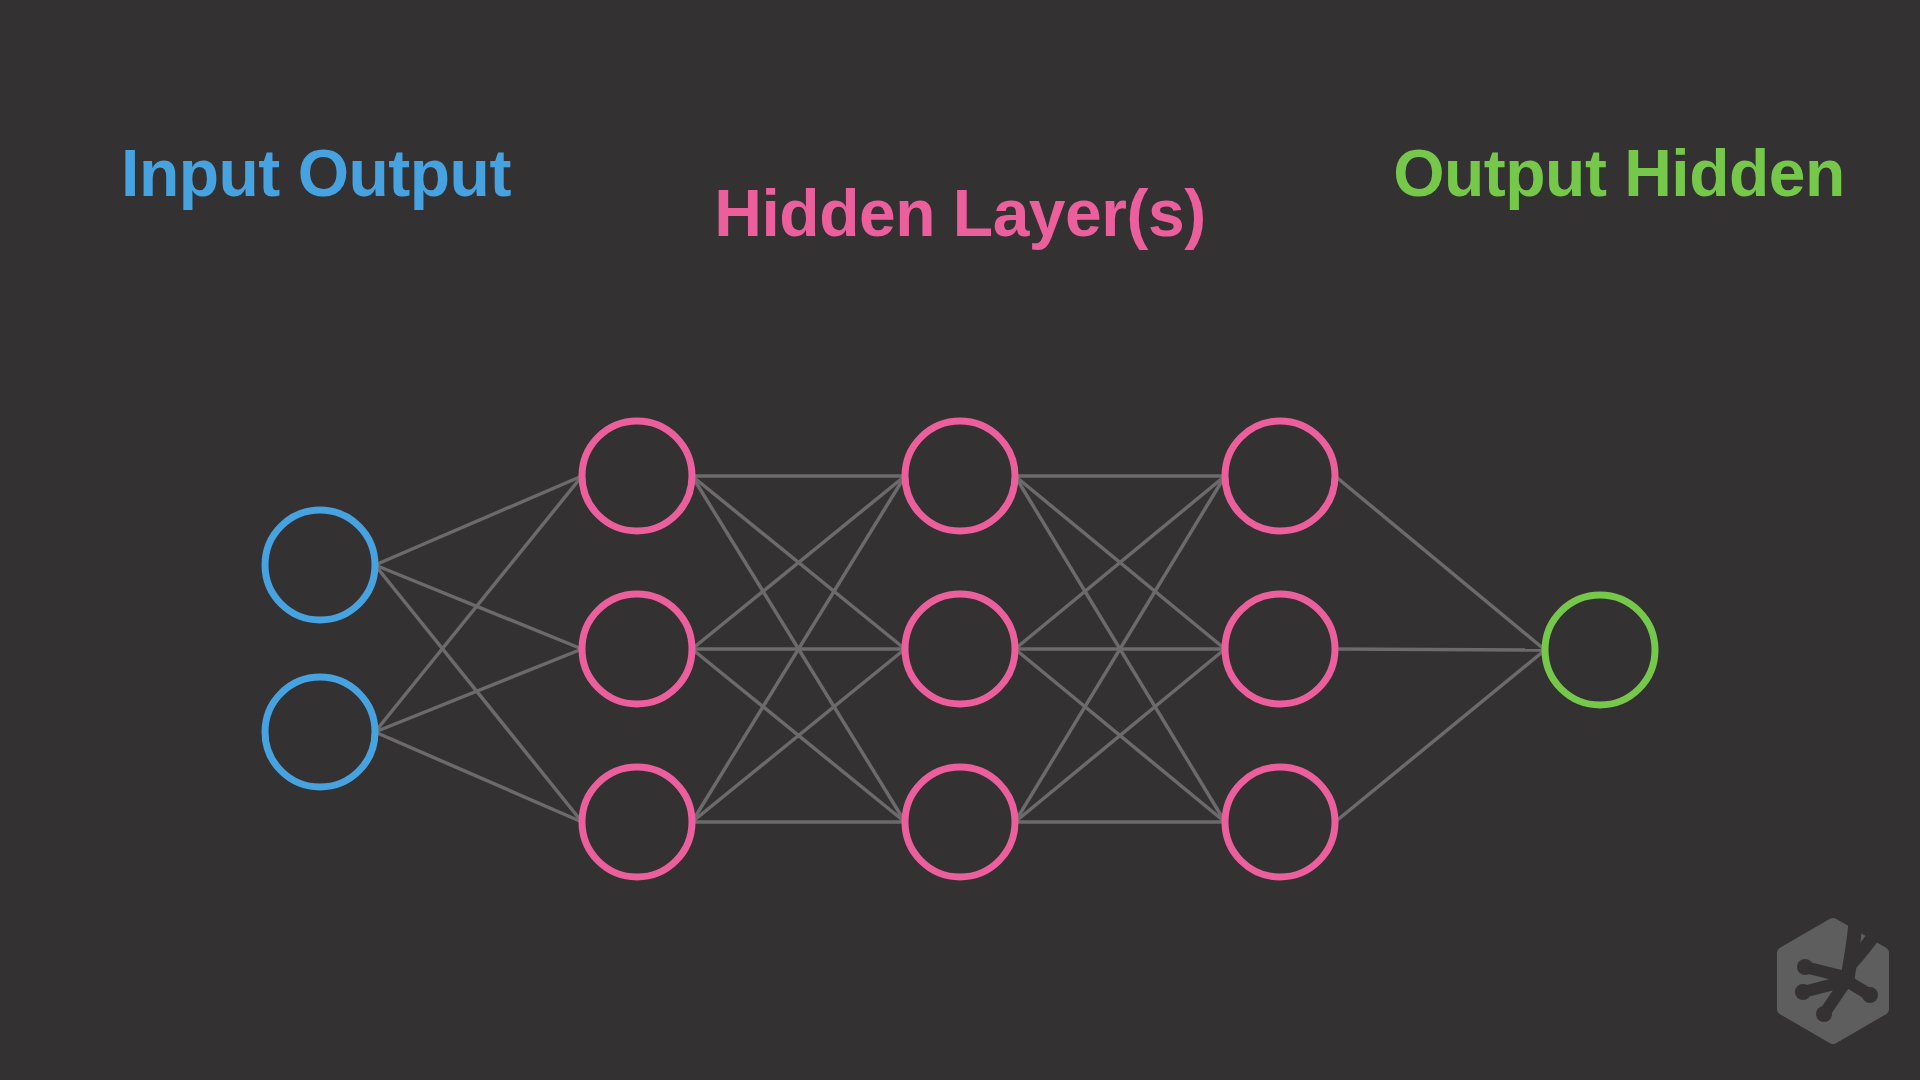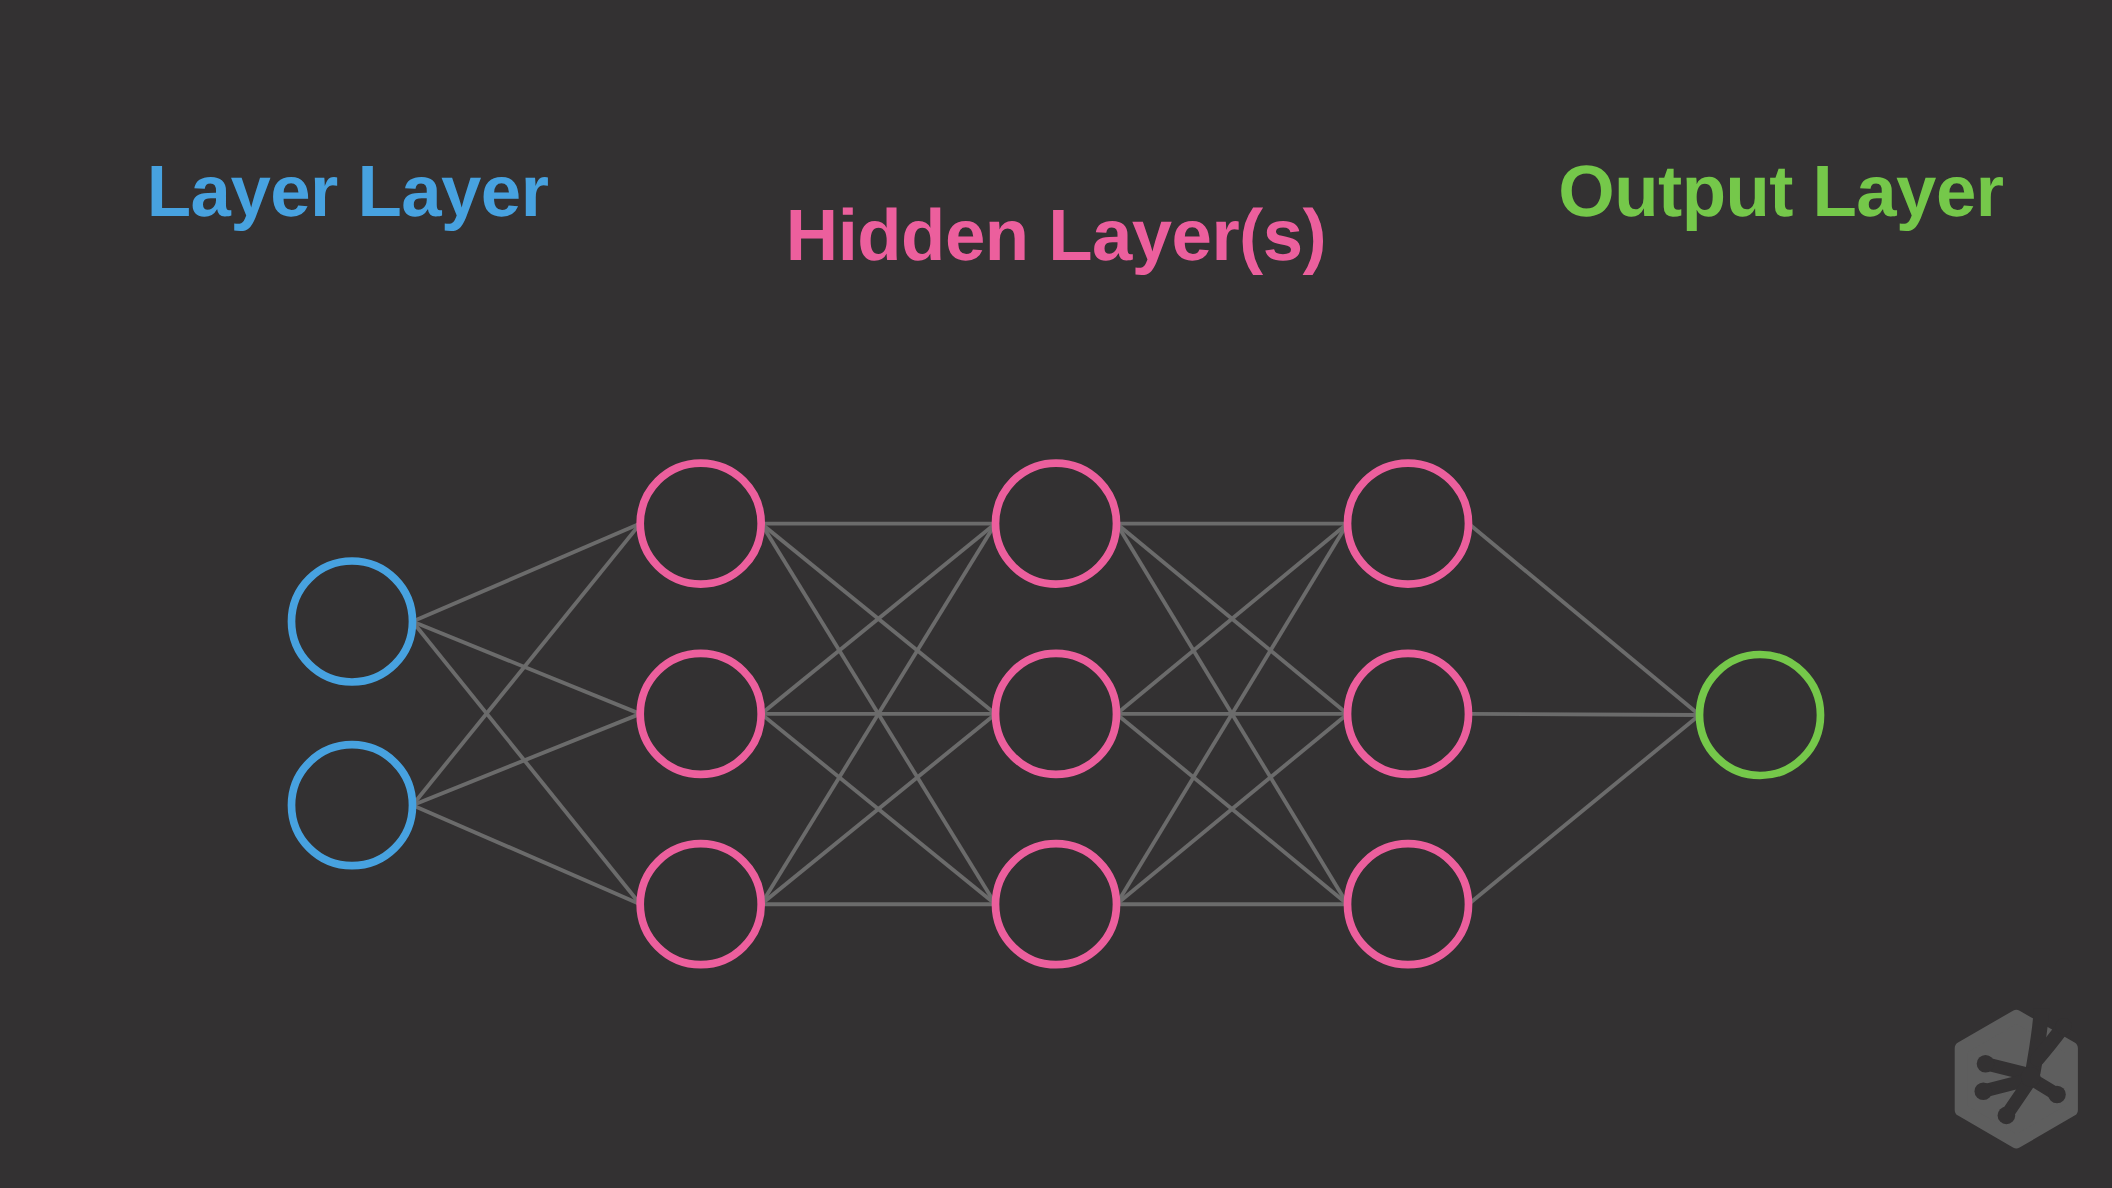--- a/index.html
+++ b/index.html
@@ -30,23 +30,23 @@
     position: absolute;
     left: 1769px;
     top: 917px;
     width: 128px;
     height: 128px;
   }
 </style>
 </head>
 <body style="background: rgb(51, 49, 50);">
 
-<div class="layer-label" style="left: 316px; top: 140px; color: rgb(71, 162, 224);">Layer Layer</div>
+<div class="layer-label" style="left: 316px; top: 140px; color: rgb(71, 162, 224);">Input Output</div>
 <div class="layer-label" style="left: 960px; top: 140px; color: rgb(236, 95, 157); margin-top: 40px;">Hidden Layer(s)</div>
-<div class="layer-label" style="left: 1619px; top: 140px; color: rgb(117, 200, 74);">Output Layer</div>
+<div class="layer-label" style="left: 1619px; top: 140px; color: rgb(117, 200, 74);">Output Hidden</div>
 
 <svg id="network-svg" viewBox="0 0 1920 1080" xmlns="http://www.w3.org/2000/svg">
     <line x1="375" y1="565" x2="582" y2="476" stroke="#6b6b6b" stroke-width="3.5"></line>
     <line x1="375" y1="565" x2="582" y2="649" stroke="#6b6b6b" stroke-width="3.5"></line>
     <line x1="375" y1="565" x2="582" y2="822" stroke="#6b6b6b" stroke-width="3.5"></line>
     <line x1="375" y1="732" x2="582" y2="476" stroke="#6b6b6b" stroke-width="3.5"></line>
     <line x1="375" y1="732" x2="582" y2="649" stroke="#6b6b6b" stroke-width="3.5"></line>
     <line x1="375" y1="732" x2="582" y2="822" stroke="#6b6b6b" stroke-width="3.5"></line>
     <line x1="692" y1="476" x2="905" y2="476" stroke="#6b6b6b" stroke-width="3.5"></line>
     <line x1="692" y1="476" x2="905" y2="649" stroke="#6b6b6b" stroke-width="3.5"></line>

